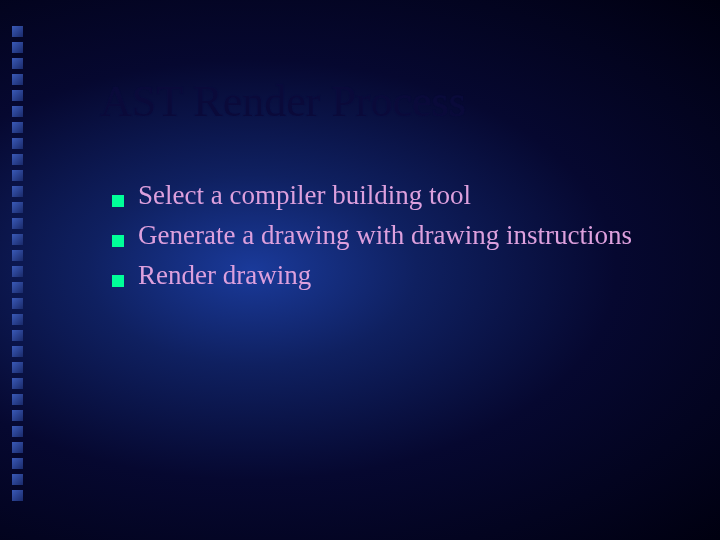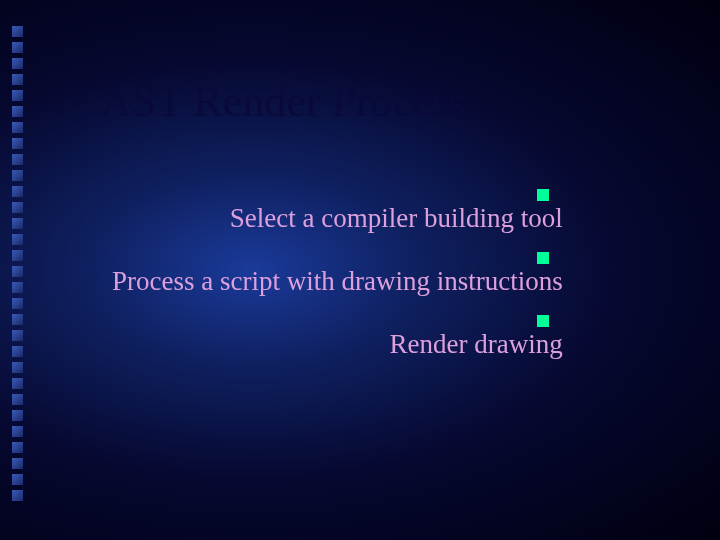--- a/index.html
+++ b/index.html
@@ -37,23 +37,22 @@
       font-weight: normal;
       text-shadow: 0 0 1px rgba(20,20,80,0.5);
     }
     .content {
       position: absolute;
       left: 112px;
       top: 178px;
     }
     .bullet-item {
       display: flex;
-      align-items: flex-end;
+      align-items: center;
       margin-bottom: 5px;
-      flex-direction: column;
     }
     .bullet {
       width: 12px;
       height: 12px;
       background: #00ff99;
       margin-right: 14px;
       margin-top: 11px;
       flex-shrink: 0;
     }
     .bullet-text {
@@ -100,19 +99,19 @@
 
 <h1 class="title">AST Render Process</h1>
 
 <div class="content">
   <div class="bullet-item">
     <div class="bullet"></div>
     <div class="bullet-text">Select a compiler building tool</div>
   </div>
   <div class="bullet-item">
     <div class="bullet"></div>
-    <div class="bullet-text">Process a script with drawing instructions</div>
+    <div class="bullet-text">Generate a drawing with drawing instructions</div>
   </div>
   <div class="bullet-item">
     <div class="bullet"></div>
     <div class="bullet-text">Render drawing</div>
   </div>
 </div>
 
 </body></html>

